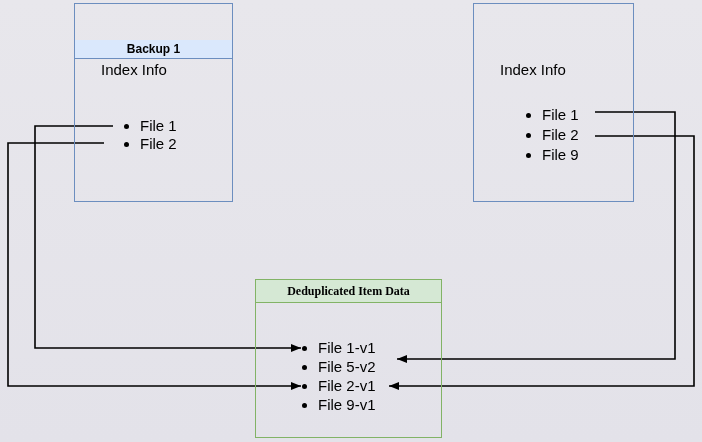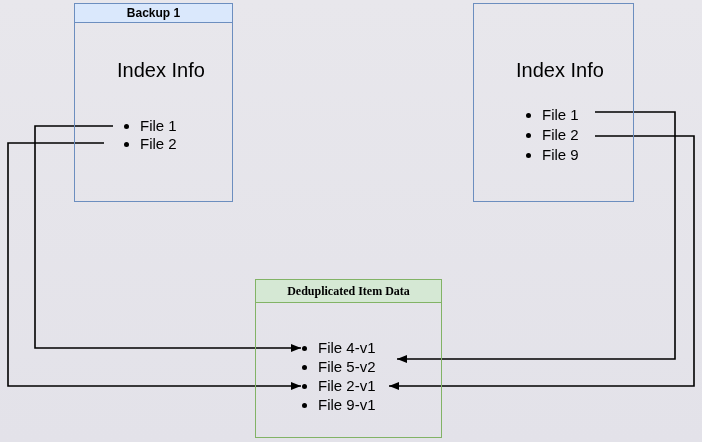--- a/index.html
+++ b/index.html
@@ -42,28 +42,27 @@
   .node.blue   { border-color: #6c8ebf; }
   .node.green  { border-color: #82b366; }
   .node-header {
     box-sizing: border-box;
     width: 100%;
     text-align: center;
     font-weight: bold;
     font-size: 12px;
     border-bottom: 1px solid;
   }
-  .node.blue  .node-header { background: #dae8fc; border-color: #6c8ebf; height: 19px; line-height: 19px; }
+  .node.blue  .node-header { background: #dae8fc; border-color: #6c8ebf; height: 19px; line-height: 19px; margin-top: 36px; }
   .node.green .node-header { background: #d5e8d4; border-color: #82b366; height: 23px; line-height: 23px; font-family: Liberation Serif, serif; }
   .body-label {
     position: absolute;
-    font-size: 20px;
+    font-size: 15px;
     line-height: 18px;
     white-space: nowrap;
-    margin-left: 16px;
   }
   ul.file-list {
     position: absolute;
     margin: 0;
     padding-left: 18px;
     list-style: disc;
     font-size: 15px;
     white-space: nowrap;
   }
   ul.lh18 li { line-height: 18px; }
@@ -101,20 +100,20 @@
     <ul class="file-list lh20" style="left:50px; top:101px;">
       <li>File 1</li>
       <li>File 2</li>
       <li>File 9</li>
     </ul>
   </div>
 
   <div class="node green" style="left:255px; top:279px; width:187px; height:159px;">
     <div class="node-header">Deduplicated Item Data</div>
     <ul class="file-list lh19" style="left:44px; top:58px;">
-      <li>File 4-v1</li>
+      <li>File 1-v1</li>
       <li>File 5-v2</li>
       <li>File 2-v1</li>
       <li>File 9-v1</li>
     </ul>
   </div>
 
 </div>
 
 </body></html>

